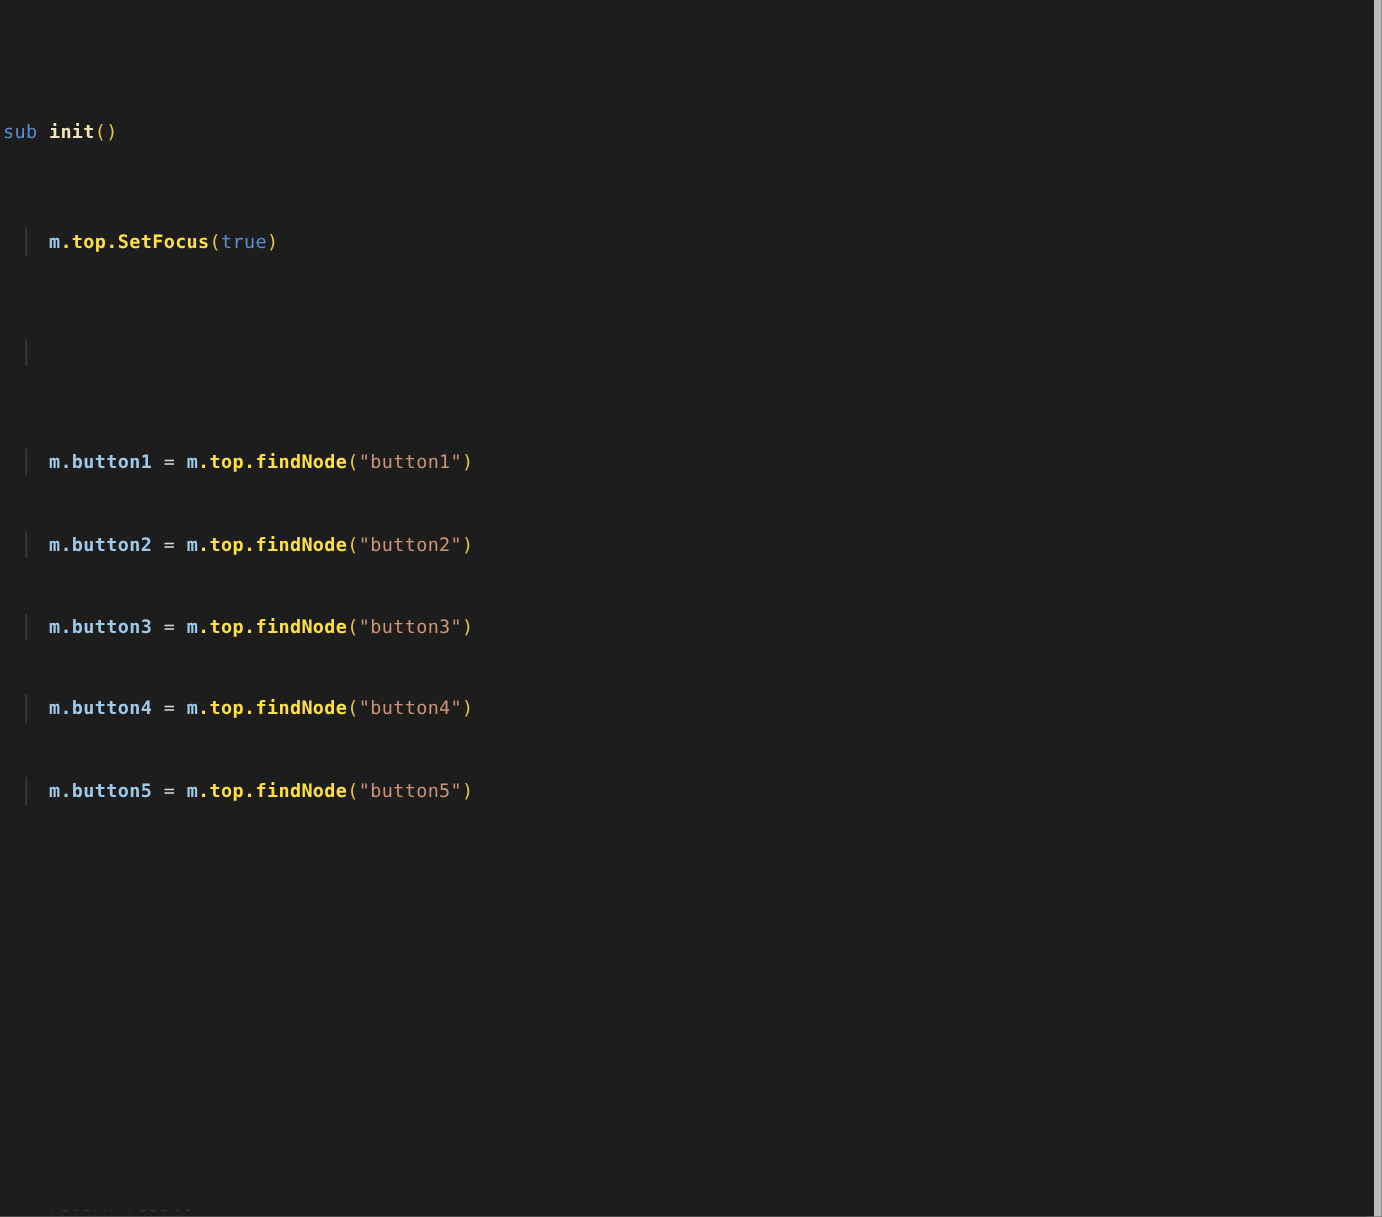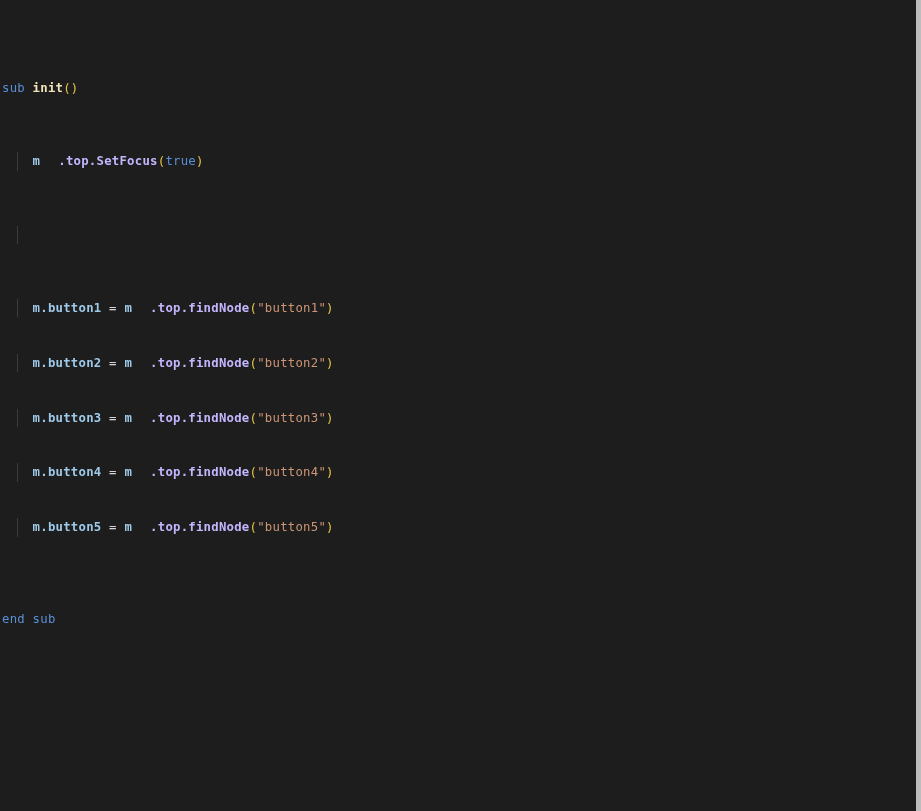--- a/index.html
+++ b/index.html
@@ -39,21 +39,21 @@
   }
   .g1{left:17px;}
 
   
   .kw   {color:#5b8fd4;}            
   .fn   {color:#f0e3b8;}            
   .pun  {color:#e8c547;}            
   .str  {color:#cd9575;}            
   .var  {color:#9ec9e8;}            
   .pl   {color:#d6d6d6;}            
-  .prop {color:#c4b5fd;padding-left:18px;}            
+  .prop {color:#fde047;}            
   .b    {font-weight:bold;}
   
   #clipped{
     position:absolute;
     left:0;right:5px;
     height:4px;
     bottom:0;
     background:#1d1d1d;
     overflow:hidden;
   }
@@ -81,21 +81,20 @@
 
     <div class="ln"><span class="g g1"></span></div>
 
     <div class="ln"><span class="g g1"></span><span class="pl">    </span><span class="var b">m.button1</span><span class="pl"> = </span><span class="var b">m</span><span class="prop b">.top.findNode</span><span class="pun">(</span><span class="str">"button1"</span><span class="pun">)</span></div>
     <div class="ln"><span class="g g1"></span><span class="pl">    </span><span class="var b">m.button2</span><span class="pl"> = </span><span class="var b">m</span><span class="prop b">.top.findNode</span><span class="pun">(</span><span class="str">"button2"</span><span class="pun">)</span></div>
     <div class="ln"><span class="g g1"></span><span class="pl">    </span><span class="var b">m.button3</span><span class="pl"> = </span><span class="var b">m</span><span class="prop b">.top.findNode</span><span class="pun">(</span><span class="str">"button3"</span><span class="pun">)</span></div>
     <div class="ln"><span class="g g1"></span><span class="pl">    </span><span class="var b">m.button4</span><span class="pl"> = </span><span class="var b">m</span><span class="prop b">.top.findNode</span><span class="pun">(</span><span class="str">"button4"</span><span class="pun">)</span></div>
     <div class="ln"><span class="g g1"></span><span class="pl">    </span><span class="var b">m.button5</span><span class="pl"> = </span><span class="var b">m</span><span class="prop b">.top.findNode</span><span class="pun">(</span><span class="str">"button5"</span><span class="pun">)</span></div>
 
 
-    <div class="ln"><span class="kw">end</span><span class="pl"> </span><span class="kw">sub</span></div>
 
     <div class="ln"></div>
 
     
     
 
     
 
     
 

